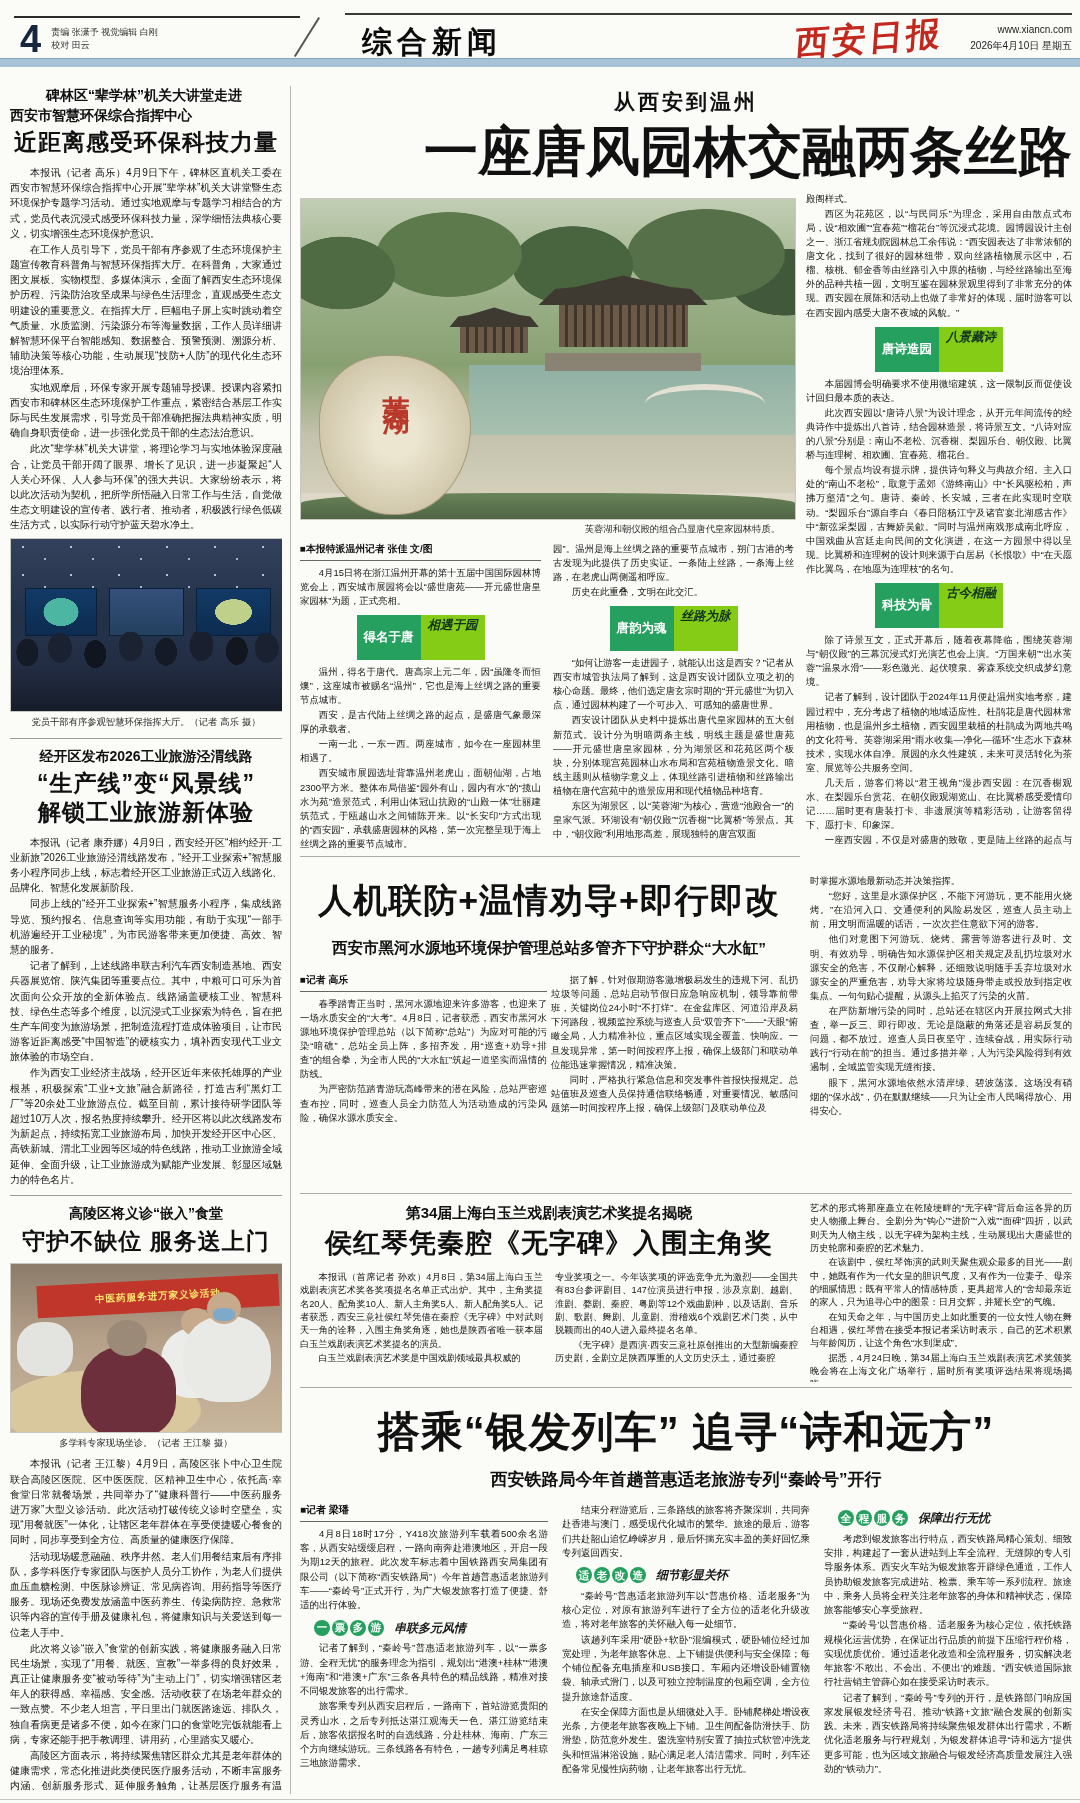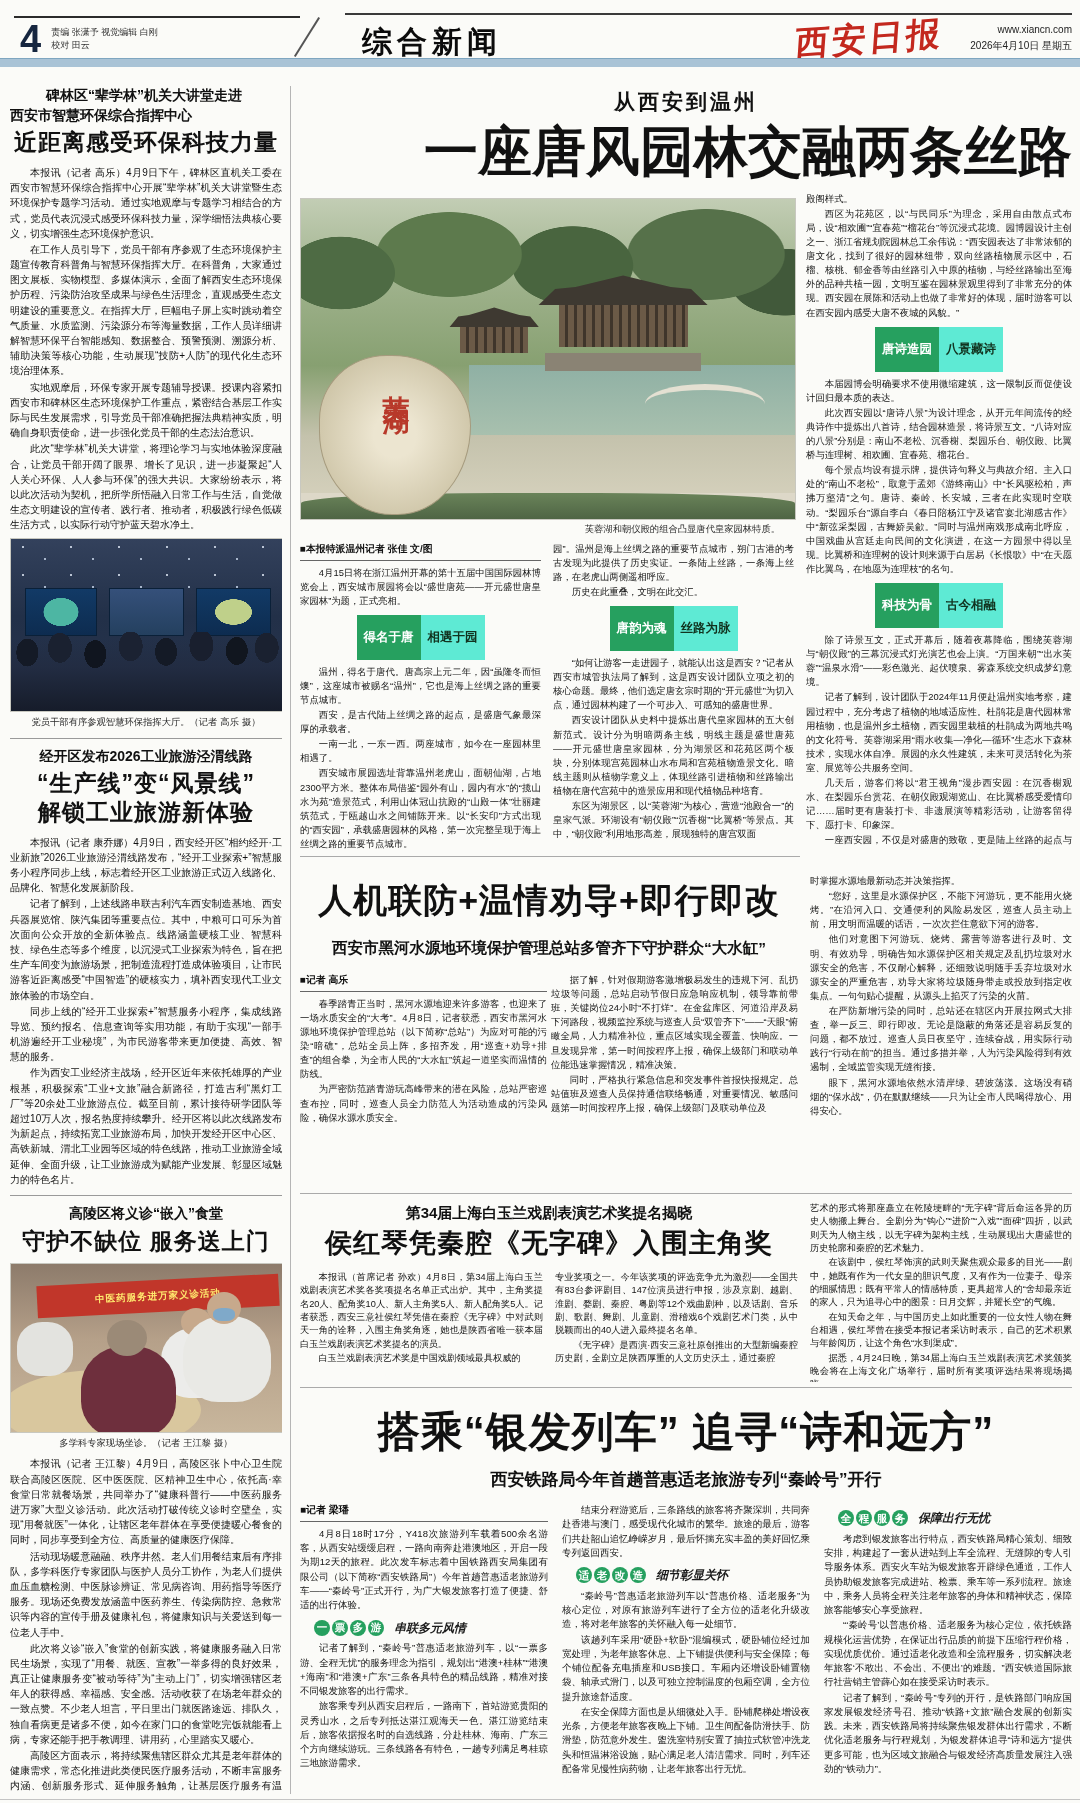--- a/index.html
+++ b/index.html
@@ -17,21 +17,21 @@
   .masthead{position:absolute;left:795px;top:16px;font-family:"DejaVu Serif","Liberation Serif",serif;
             font-size:34px;font-weight:bold;color:#c3281e;transform:rotate(-4deg) skewX(-8deg);letter-spacing:3px;}
   .hdr-right{position:absolute;right:8px;top:22px;text-align:right;font-size:10px;color:#222;line-height:1.6;}
   .blueband{position:absolute;left:0;top:58px;width:1080px;height:8px;background:#a9c3d6;border-top:1px solid #7fa6c0;}
   
   .para{text-indent:2em;margin:0 0 1px;text-align:justify;}
   .noind{text-indent:0;}
   .byline{font-weight:bold;border-bottom:1px solid #666;padding:0 0 3px;margin:0 0 5px;font-size:1.05em;text-indent:0;}
   .sec-head{display:flex;justify-content:center;align-items:stretch;margin:7px 0 5px;font-size:12.5px;font-weight:bold;line-height:1.35;}
   .badge{background:#26a05f;color:#fff;padding:14px 7px;}
-  .badge-rest{background:#5eead4;color:#11331f;padding:14px 7px;}
+  .badge-rest{background:#84cc16;color:#11331f;padding:2px 7px;font-style:italic;}
   .sec-head.circle{justify-content:flex-start;align-items:center;padding-left:14px;}
   .circ{display:inline-flex;width:16px;height:16px;border-radius:50%;background:#26a05f;color:#fff;
         align-items:center;justify-content:center;font-size:10.5px;margin-right:2px;font-weight:bold;}
   .crest{font-family:"DejaVu Serif","Liberation Serif",serif;font-style:italic;font-weight:bold;
          margin-left:8px;font-size:12px;color:#1b1b1b;}
   figcaption,.pcap{font-family:"DejaVu Serif","Liberation Serif",serif;font-size:9.3px;color:#2a2a2a;margin:3px 0 6px;}
   
   .left-col{position:absolute;left:10px;top:86px;width:272px;height:1708px;overflow:hidden;font-size:10px;line-height:1.52;}
   .v-div{position:absolute;left:290px;top:86px;height:1708px;width:1px;background:#b5b5b5;}
   .sep{border:0;border-top:1px solid #9a9a9a;margin:8px 0;}
@@ -194,22 +194,22 @@
     <hr class="sep">
 
     <article class="art">
       <div class="kick center">经开区发布2026工业旅游泾渭线路</div>
       <h3 class="hl-left">
         <div>“生产线”变“风景线”</div>
         <div>解锁工业旅游新体验</div>
       </h3>
       <div>
           <p class="para">本报讯（记者 康乔娜）4月9日，西安经开区“相约经开·工业新旅”2026工业旅游泾渭线路发布，“经开工业探索+”智慧服务小程序同步上线，标志着经开区工业旅游正式迈入线路化、品牌化、智慧化发展新阶段。</p>
+          <p class="para">同步上线的“经开工业探索+”智慧服务小程序，集成线路导览、预约报名、信息查询等实用功能，有助于实现“一部手机游遍经开工业秘境”，为市民游客带来更加便捷、高效、智慧的服务。</p>
           <p class="para">记者了解到，上述线路串联吉利汽车西安制造基地、西安兵器展览馆、陕汽集团等重要点位。其中，中粮可口可乐为首次面向公众开放的全新体验点。线路涵盖硬核工业、智慧科技、绿色生态等多个维度，以沉浸式工业探索为特色，旨在把生产车间变为旅游场景，把制造流程打造成体验项目，让市民游客近距离感受“中国智造”的硬核实力，填补西安现代工业文旅体验的市场空白。</p>
-          <p class="para">同步上线的“经开工业探索+”智慧服务小程序，集成线路导览、预约报名、信息查询等实用功能，有助于实现“一部手机游遍经开工业秘境”，为市民游客带来更加便捷、高效、智慧的服务。</p>
           <p class="para">作为西安工业经济主战场，经开区近年来依托雄厚的产业根基，积极探索“工业+文旅”融合新路径，打造吉利“黑灯工厂”等20余处工业旅游点位。截至目前，累计接待研学团队等超过10万人次，报名热度持续攀升。经开区将以此次线路发布为新起点，持续拓宽工业旅游布局，加快开发经开区中心区、高铁新城、渭北工业园等区域的特色线路，推动工业旅游全域延伸、全面升级，让工业旅游成为赋能产业发展、彰显区域魅力的特色名片。</p>
         </div>
     </article>
 
     <hr class="sep">
 
     <article class="art">
       <div class="kick center">高陵区将义诊“嵌入”食堂</div>
       <h3 class="hl-left">守护不缺位 服务送上门</h3>
       <figure class="photo clinic">

